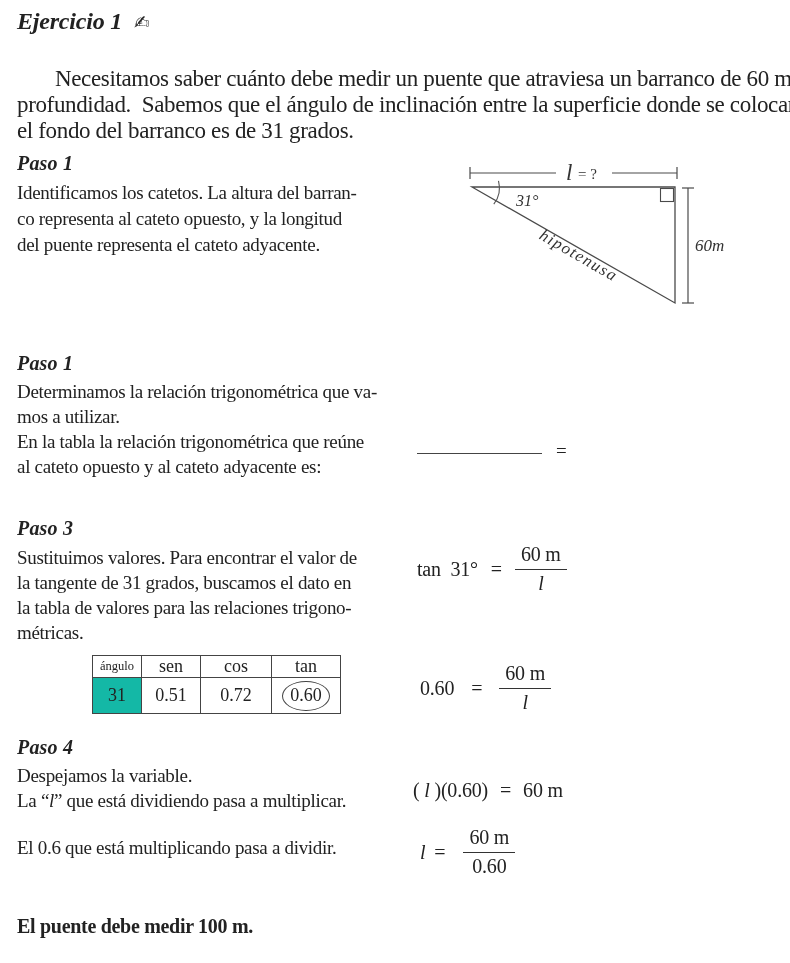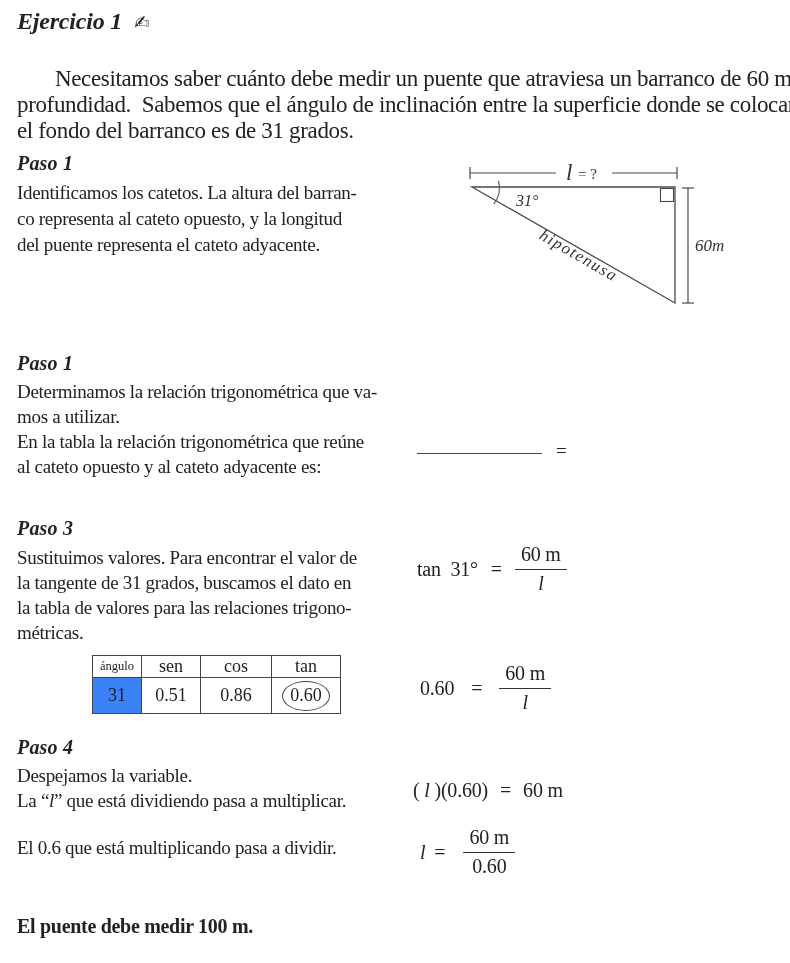--- a/index.html
+++ b/index.html
@@ -62,21 +62,21 @@
     text-align:center;vertical-align:middle;
     font-weight:normal;
     padding:0 4px;
   }
   table.trig th{height:21px;}
   table.trig td{height:35px;}
   th.c-angulo{width:40px;font-size:12.5px;}
   th.c-sen{width:50px;}
   th.c-cos{width:62px;}
   th.c-tan{width:60px;}
-  td.shade{background:#3b82f6;}
+  td.shade{background:#14b8a6;}
   .ellipse{
     display:inline-block;
     border:1.4px solid #444;
     border-radius:50%;
     padding:3px 7px 4px;
     font-size:18px;
   }
   .answer{
     font-size:20px;font-weight:bold;letter-spacing:-0.3px;
   }
@@ -158,21 +158,21 @@
     <tbody>
         <tr>
       <th class="c-angulo">ángulo</th>
       <th class="c-sen">sen</th>
       <th class="c-cos">cos</th>
       <th class="c-tan">tan</th>
     </tr>
     <tr>
       <td class="shade">31</td>
       <td>0.51</td>
-      <td>0.86</td>
+      <td>0.72</td>
       <td><span class="ellipse">0.60</span></td>
     </tr>
   </tbody>
     </table>
 
   <div class="abs eq" style="left:420px;top:662px;gap:17px;">
     <span class="lhs">0.60</span>
     <span>=</span>
     <span class="frac">
       <span class="num">60 m</span>

